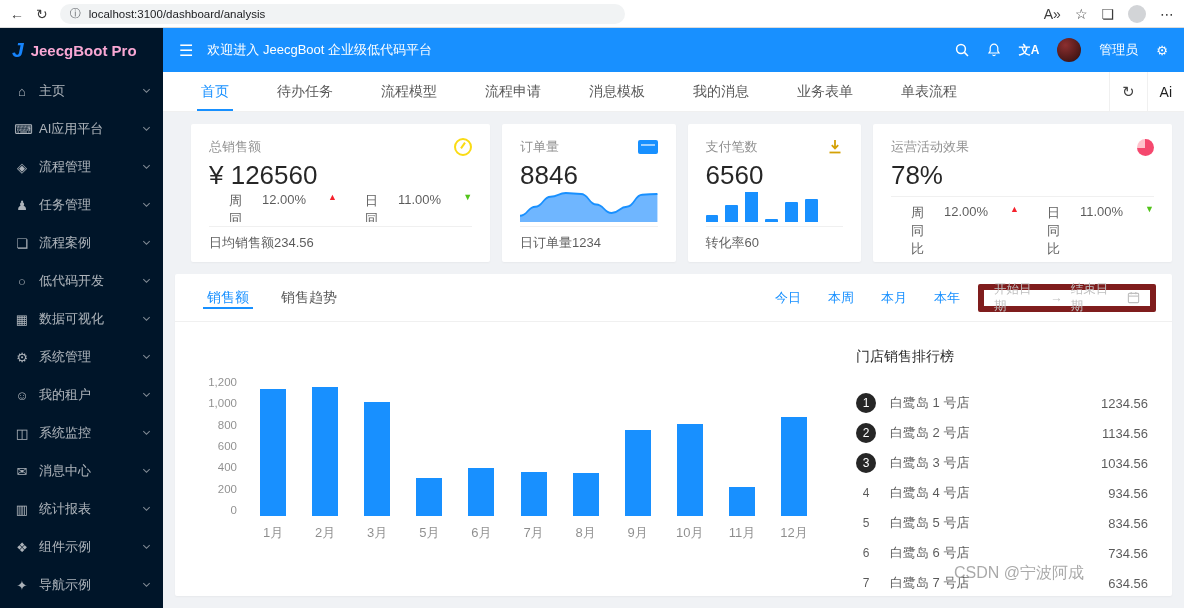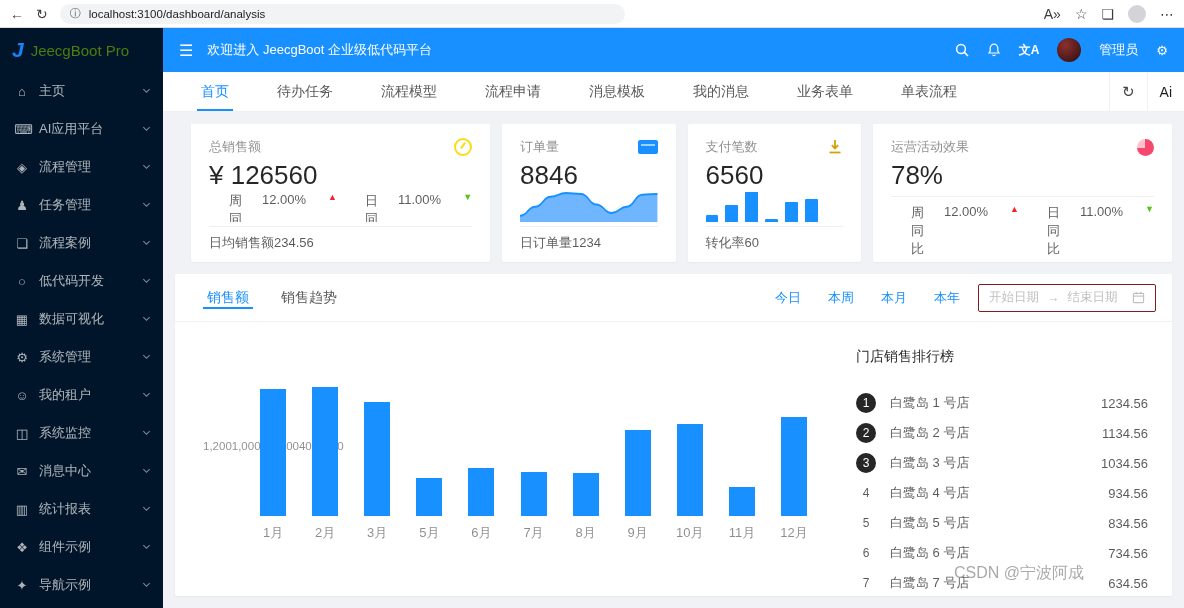--- a/index.html
+++ b/index.html
@@ -16,21 +16,21 @@
   .browser-right { margin-left: auto; display: flex; align-items: center; gap: 14px; }
   .b-avatar { width: 18px; height: 18px; border-radius: 50%; background: #d2d4d7; }
 
   
   .app { display: flex; height: 580px; }
 
   
   .sidebar { width: 163px; background: #001529; flex: 0 0 163px; overflow: hidden; }
   .logo { height: 44px; display: flex; align-items: center; gap: 7px; padding: 0 12px; cursor: pointer; }
   .logo-mark { color: #1684fc; font-weight: 800; font-size: 21px; font-style: italic; }
-  .logo-text { color: #4d7c0f; font-weight: 400; font-size: 15px; white-space: nowrap; }
+  .logo-text { color: #f9a8d4; font-weight: 700; font-size: 15px; white-space: nowrap; }
   .menu-item { height: 38px; display: flex; align-items: center; gap: 9px; padding: 0 14px;
     color: rgba(255,255,255,.68); font-size: 13px; cursor: pointer; white-space: nowrap; }
   .mi-icon { width: 16px; font-size: 13px; text-align: center; flex: 0 0 16px; }
   .mi-label { flex: 1; overflow: hidden; text-overflow: ellipsis; }
   .chev { width: 5px; height: 5px; border-right: 1.4px solid rgba(255,255,255,.5);
     border-bottom: 1.4px solid rgba(255,255,255,.5); transform: rotate(45deg); margin-top: -3px; }
 
   
   .main-col { flex: 1; min-width: 0; display: flex; flex-direction: column; background: #f0f2f5; }
 
@@ -100,31 +100,31 @@
     padding: 13px 16px; }
   .ptabs { display: flex; align-items: stretch; }
   .ptab { padding: 0 16px; display: flex; align-items: center; font-size: 14px; color: #595959;
     cursor: pointer; position: relative; }
   .ptab.active { color: #1890ff; }
   .ptab.active::after { content: ""; position: absolute; left: 12px; right: 12px; bottom: -1px;
     height: 2px; background: #1890ff; }
   .panel-right { margin-left: auto; display: flex; align-items: center; gap: 18px; }
   .range-links { display: flex; gap: 27px; justify-content: center; }
   .range-link { color: #1890ff; font-size: 13px; cursor: pointer; }
-  .date-range { width: 178px; height: 28px; border: 1px solid #7f1d1d; border-radius: 2px;
+  .date-range { width: 178px; height: 28px; border: 6px solid #7f1d1d; border-radius: 2px;
     display: flex; align-items: center; gap: 8px; padding: 0 10px; font-size: 12.5px; color: #bfbfbf;
     background: #fff; cursor: pointer; }
   .date-range .sep { color: #bfbfbf; }
   .date-range .cal { margin-left: auto; display: flex; }
 
   .panel-body { flex: 1; display: flex; gap: 28px; padding: 24px 24px 0; min-height: 0; }
   .chart-col { flex: 1; min-width: 0; padding: 30px 8px 0 4px; }
   .chart { display: flex; }
-  .yaxis { width: 44px; height: 140px; display: flex; 
-    justify-content: space-between; align-items: center; padding-right: 10px;
+  .yaxis { width: 44px; height: 140px; display: flex; flex-direction: column;
+    justify-content: space-between; align-items: flex-end; padding-right: 10px;
     font-size: 11.5px; color: rgba(0,0,0,.45); }
   .bars { flex: 1; display: flex; }
   .bar-group { flex: 1; display: flex; flex-direction: column; align-items: center; }
   .bar-area { height: 140px; width: 100%; display: flex; align-items: flex-end; justify-content: center; }
   .bar { width: 26px; }
   .bar-label { font-size: 13px; color: rgba(0,0,0,.45); margin-top: 8px; white-space: nowrap; }
 
   .rank-col { width: 292px; flex: 0 0 292px; padding-top: 2px; }
   .rank-title { font-size: 14px; color: rgba(0,0,0,.85); margin-bottom: 22px; }
   .rank-item { display: flex; align-items: center; height: 30px; gap: 14px;

